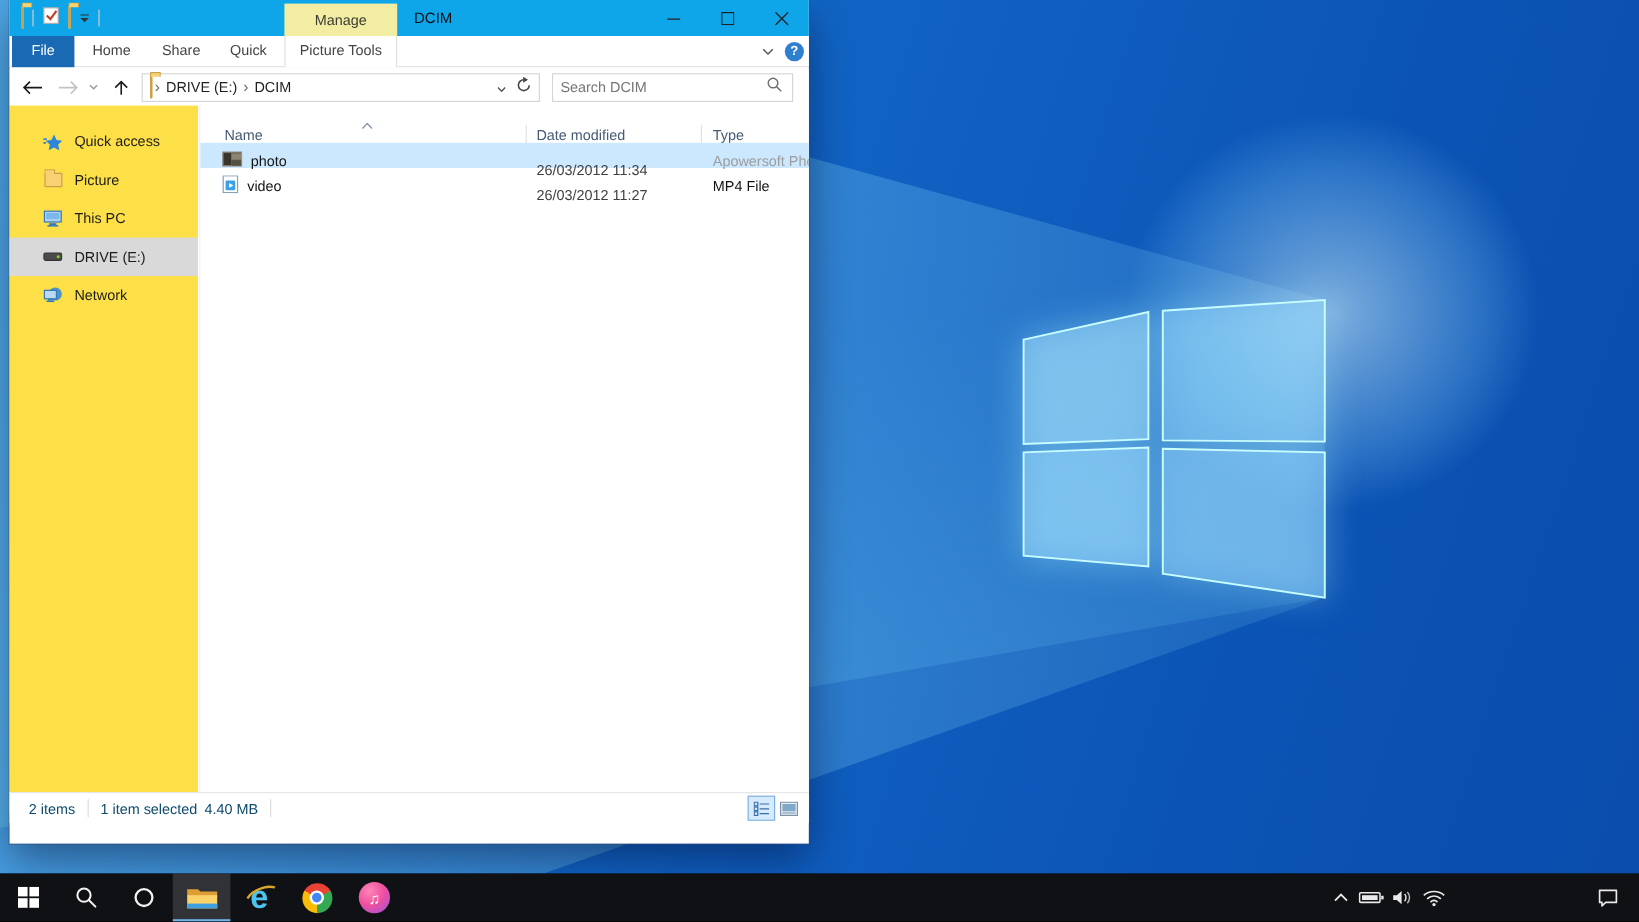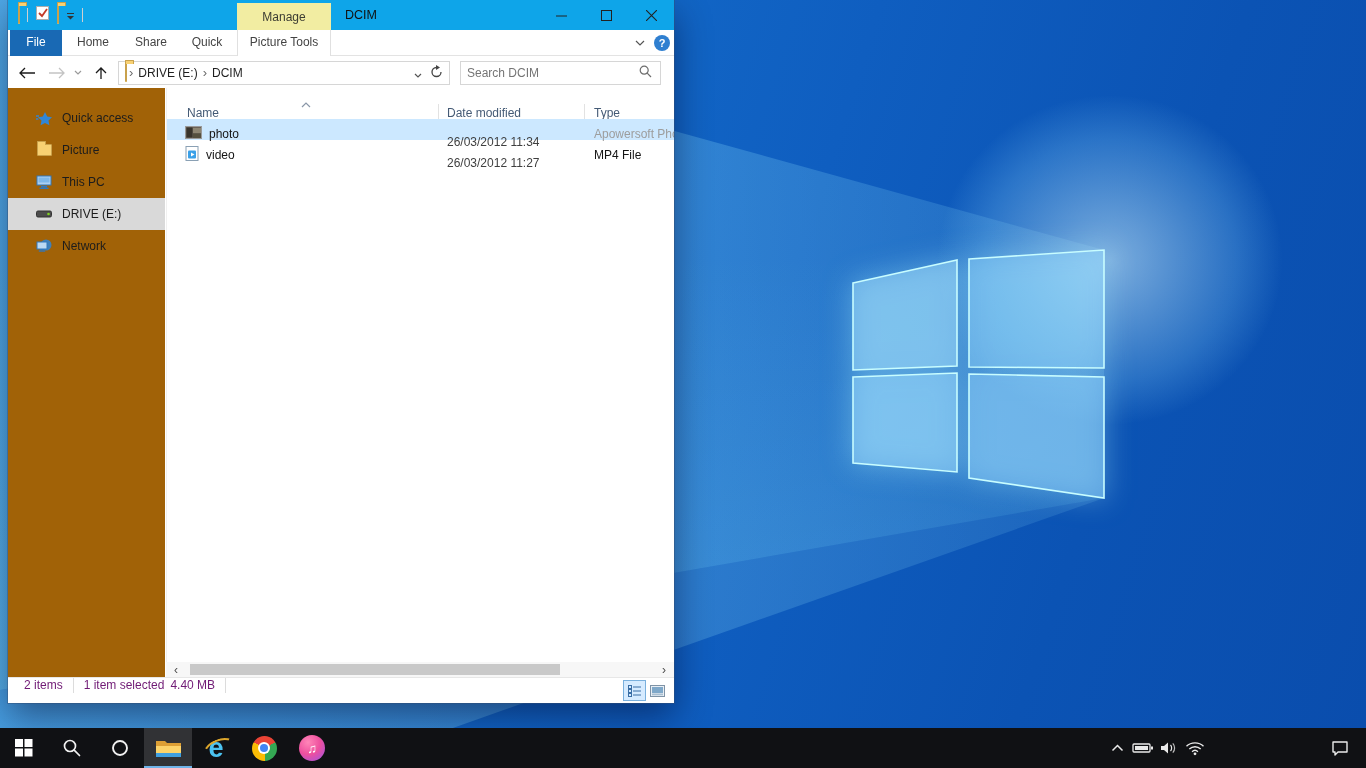--- a/index.html
+++ b/index.html
@@ -55,21 +55,21 @@
   .crumb { font-size:12px; color:#1f1f1f; padding:0 3px; white-space:nowrap; }
   .crumb-sep { font-size:13px; color:#6b6b6b; padding:0 2px 2px 2px; }
   .addr-spacer { flex:1; }
   .searchbox { position:absolute; left:452px; top:4px; width:201px; height:24px; border:1px solid #d6d6d6;
     display:flex; align-items:center; background:#fff; }
   .searchbox input { flex:1; border:none; outline:none; font-size:12px; padding:0 6px; color:#1a1a1a;
     font-family:"Liberation Sans", sans-serif; }
   .searchbox input::placeholder { color:#757575; }
 
   
-  .sidebar { position:absolute; left:0; top:88px; width:157px; height:590px; background:#a16207; padding-top:14px; }
+  .sidebar { position:absolute; left:0; top:88px; width:157px; height:590px; background:#fde047; padding-top:14px; }
   .side-item { height:32px; display:flex; align-items:center; cursor:default; }
   .side-item .s-icon { margin-left:28px; width:16px; height:16px; display:flex; align-items:center; justify-content:center; }
   .side-item .s-label { margin-left:10px; font-size:12px; color:#1c1c1c; }
   .side-item.selected { background:#d9d9d9; }
 
   
   .content { position:absolute; left:158px; top:88px; right:0; height:574px; background:#fff; border-left:1px solid #f0f0f0; }
   .colheaders { position:relative; height:28px; display:grid; grid-template-columns:271px 146px 1fr;
     align-items:center; font-size:12px; color:#445a75;margin-top:11px; }
   .colheaders .h-name { padding-left:20px; }
@@ -83,22 +83,22 @@
   .f-name { padding-left:18px; display:flex; align-items:center; gap:7px; overflow:hidden; white-space:nowrap; }
   .f-date { padding-left:9px; color:#3f3f3f;margin-top:16px; }
   .f-type { padding-left:10px; white-space:nowrap; overflow:hidden; }
   .frow.selected .f-type { color:#9d9d9d; }
 
   
   .hscroll { position:absolute; left:158px; top:662px; right:0; height:15px; background:#f7f7f7; }
   .scroll-arrow { position:absolute; top:0; width:16px; height:15px; font-size:12px; color:#4c4c4c;
     display:flex; align-items:center; justify-content:center; }
   .scroll-thumb { position:absolute; left:24px; top:2px; width:370px; height:11px; background:#c9c9c9; }
-  .statusbar { position:absolute; left:0; top:677px; right:0; height:26px; background:#fff; border-top:1px solid #e7e7e7;
-    display:flex; align-items:flex-start; font-size:12px; color:#701a75; }
+  .statusbar { position:absolute; left:0; top:660px; right:0; height:26px; background:#fff; border-top:1px solid #e7e7e7;
+    display:flex; align-items:center; font-size:12px; color:#0c4a6e; }
   .st-sep { width:1px; height:15px; background:#dcdcdc; margin:0 10px; }
   .view-btns { position:absolute; right:6px; top:3px; display:flex; gap:2px; }
   .view-btn { width:21px; height:19px; display:flex; align-items:center; justify-content:center; }
   .view-btn.selected { background:#d6ebff; outline:1px solid #7ab0dd; }
 
   
   .taskbar { position:absolute; left:0; bottom:0; width:1366px; height:40px; background:#101114;
     display:flex; align-items:stretch; }
   .tb-btn { width:48px; display:flex; align-items:center; justify-content:center; position:relative; }
   .tb-btn.active { background:rgba(255,255,255,.14); }

